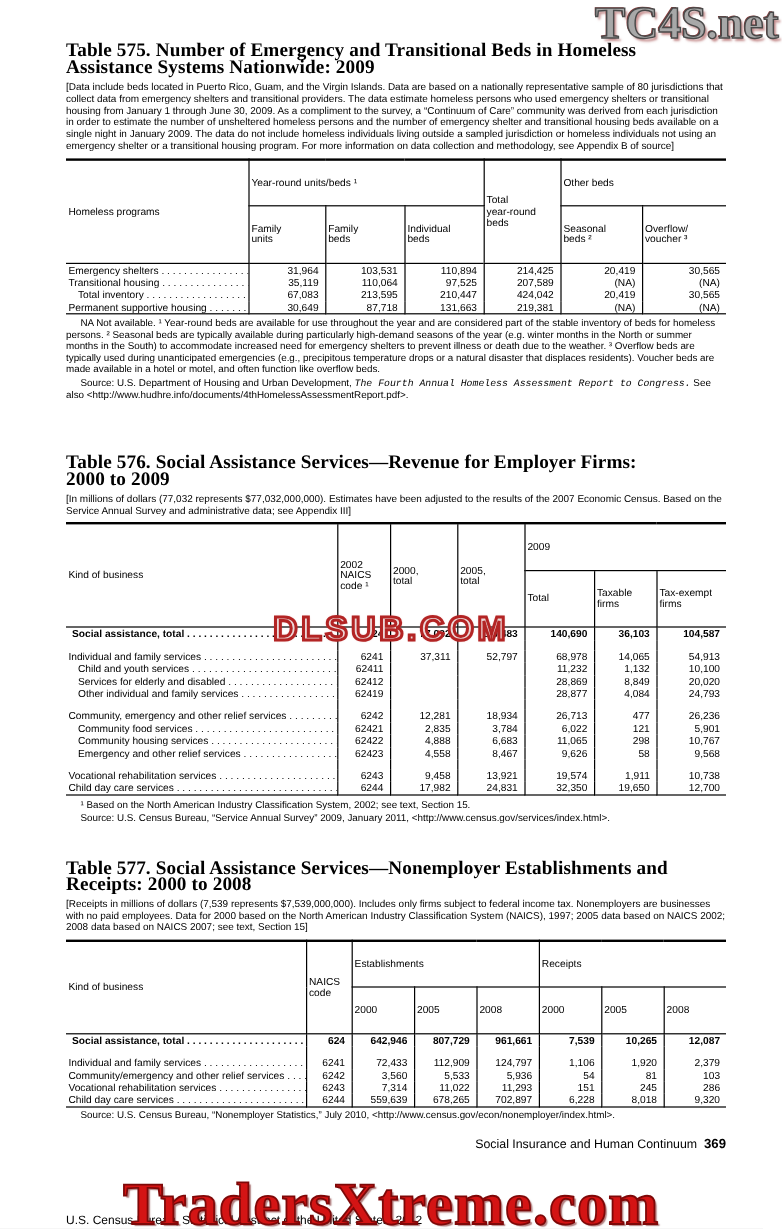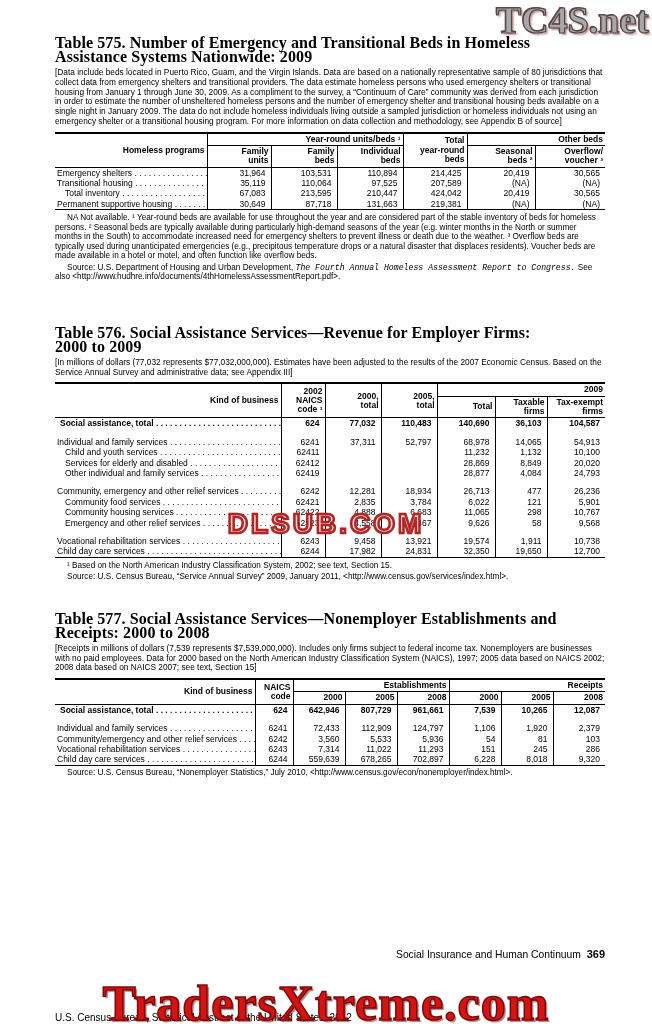--- a/index.html
+++ b/index.html
@@ -9,22 +9,22 @@
 
   .tbl-title{font-family:"Liberation Serif", serif;font-weight:700;font-size:16px;
              line-height:14px;margin:0 0 4px 0;letter-spacing:.1px;}
   .note{font-size:8.3px;line-height:9.8px;margin:0 0 5px 0;}
   .foot{font-size:8.2px;line-height:9.5px;margin:3px 0 0 0;text-indent:12px;}
   .src{margin-top:2px;}
   .src em{font-style:italic;font-family:Liberation Mono, monospace;}
 
   table{border-collapse:collapse;width:550px;table-layout:fixed;font-size:8.5px;
         border-top:2px solid #000;}
-  th{font-weight:700;text-align:right;vertical-align:middle;white-space:pre-line;
-     line-height:9.3px;padding:1px 2px;border-right:1px solid #000;border-bottom:1px solid #000;}
+  th{font-weight:400;text-align:left;vertical-align:middle;white-space:pre-line;
+     line-height:9.3px;padding:14px 2px;border-right:1px solid #000;border-bottom:1px solid #000;}
   th:last-child{border-right:none;}
   td{border-right:1px solid #000;padding:0 3px;line-height:10.4px;vertical-align:bottom;}
   td:last-child{border-right:none;}
   td.num{text-align:right;padding-right:5px;}
   td.lbl{text-align:right;overflow:hidden;white-space:nowrap;padding-left:2px;}
   td.lbl.ind{padding-left:10px;}
   tr.bold{font-weight:700;}
   tr.bold td.lbl{padding-left:5px;}
   tr.spacer td{height:8px;}
   tbody tr:last-child td{border-bottom:1.5px solid #000;}

